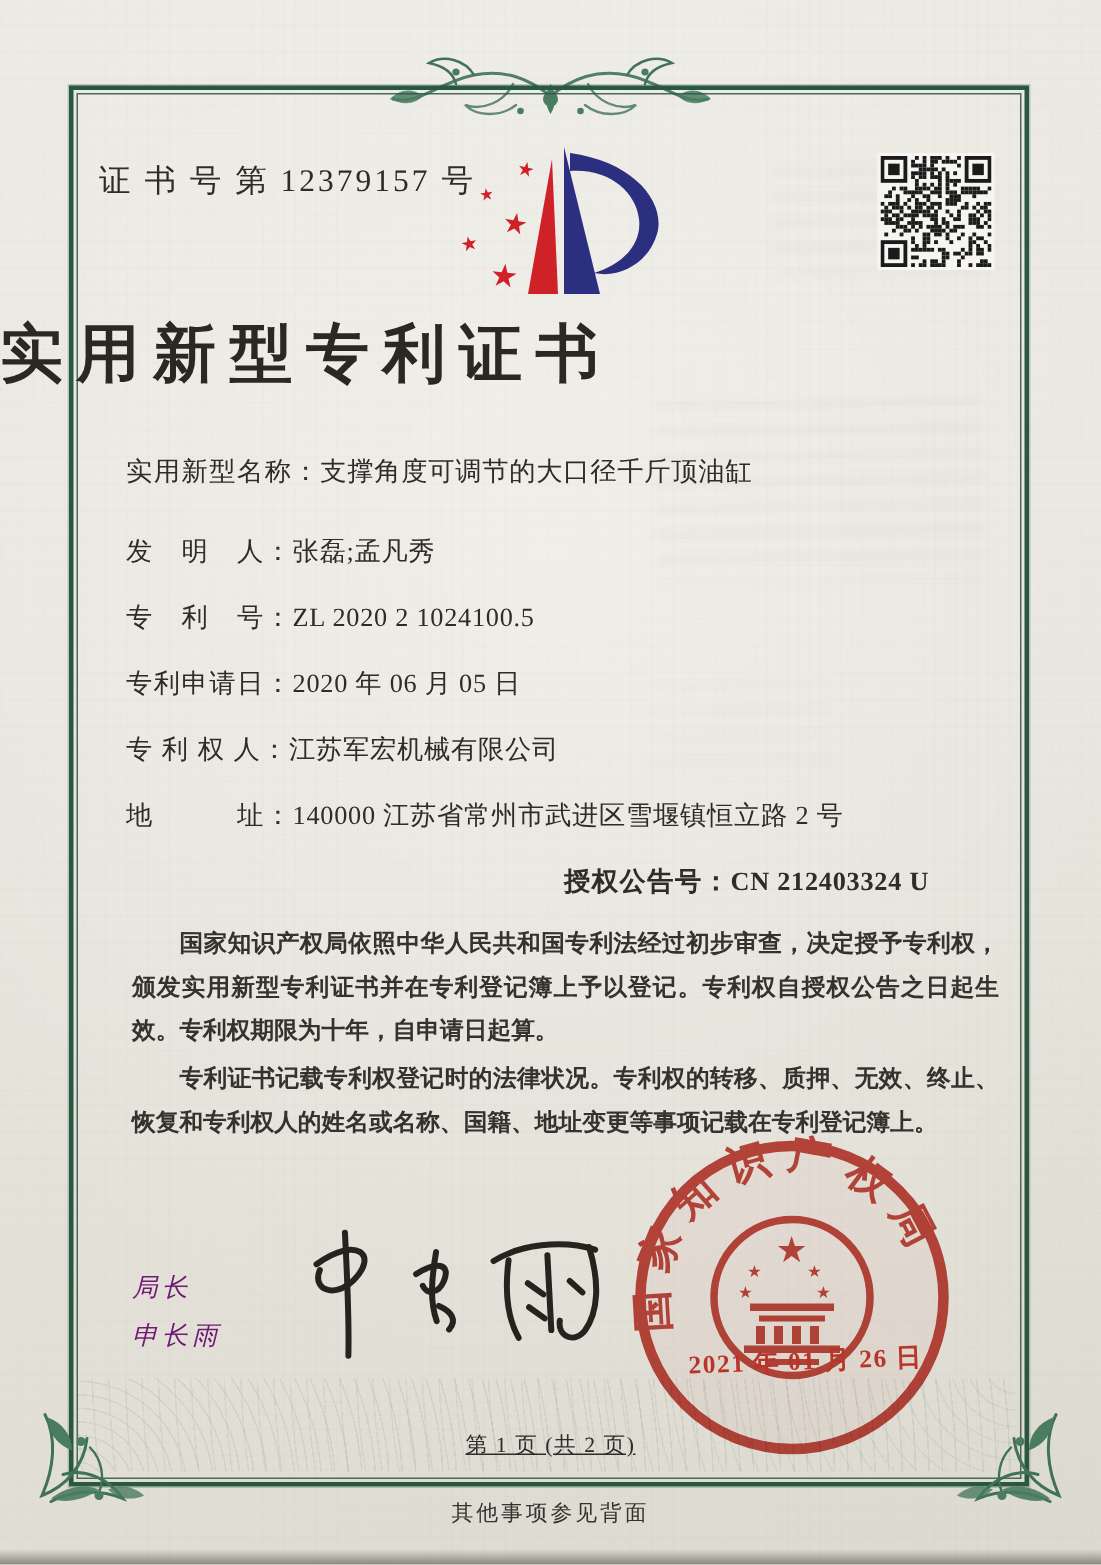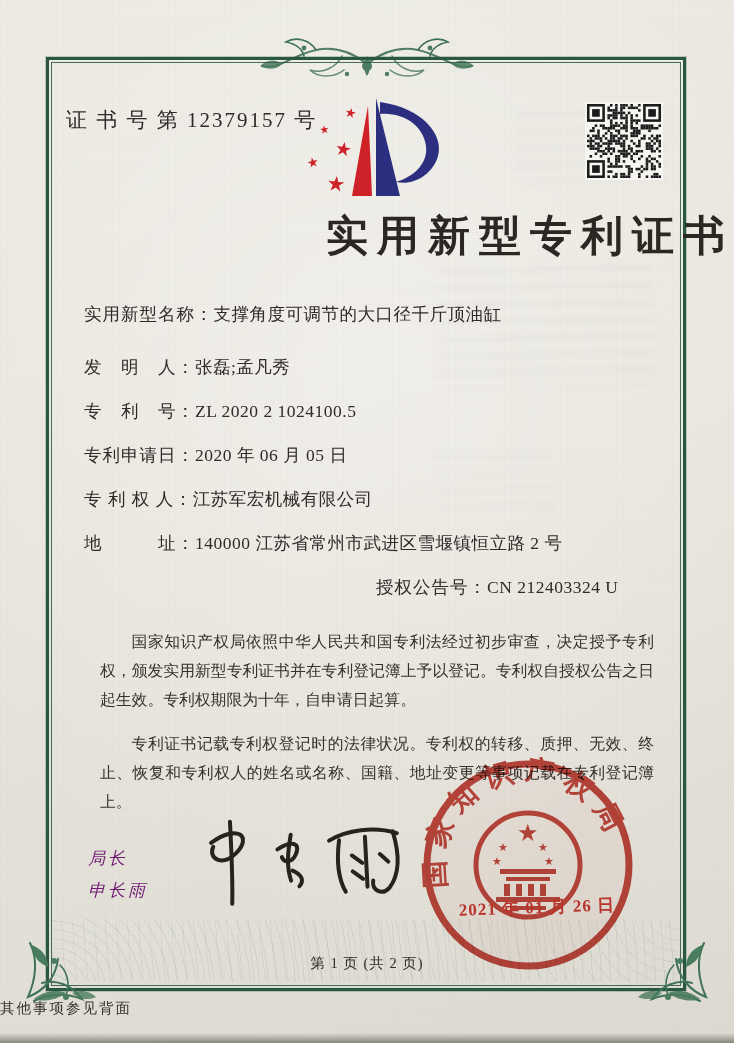--- a/index.html
+++ b/index.html
@@ -52,49 +52,49 @@
   .ghost.g1{right:70px;top:112px;width:150px;height:70px;}
   .ghost.g2{right:78px;top:268px;width:220px;height:120px;}
   .ghost.g3{right:180px;top:455px;width:120px;height:60px;opacity:.35;}
 
   .certno{
     position:absolute;left:66px;top:106px;font-size:21px;color:#2e2b28;letter-spacing:2px;
   }
   .logo{position:absolute;left:292px;top:92px;width:158px;height:112px;}
   .qr{position:absolute;left:585px;top:102px;width:74px;height:74px;background:#f6f5f1;padding:2px;}
   .title{
-    position:absolute;left:0;right:0;top:208px;text-align:right;
+    position:absolute;left:0;right:0;top:208px;text-align:left;
     font-size:42px;font-weight:bold;color:#2b2824;letter-spacing:9px;
   }
   .fields{position:absolute;left:84px;top:0;right:56px;}
   .row{position:absolute;left:0;font-size:17.5px;color:#2e2b28;white-space:nowrap;}
   .row .lab{letter-spacing:1px;}
   .row .val{letter-spacing:.5px;margin-top:32px;}
   .r1{top:302px}.r2{top:355px}.r3{top:399px}.r4{top:443px}.r5{top:487px}.r6{top:531px}.r7{top:575px}
-  .r7 .second{position:absolute;left:292px;top:0;white-space:nowrap;}
+  .r7 .second{position:absolute;left:292px;top:0;white-space:nowrap;font-weight:bold;}
   .paras{
     position:absolute;left:84px;right:64px;top:612px;
     font-size:15.8px;line-height:1.82;color:#35322e;text-align:justify;
   }
-  .paras p{margin:16px;text-indent:2em;}
+  .paras p{margin:4px;text-indent:2em;font-weight:bold;}
   .sig-title{
     position:absolute;left:88px;top:843px;font-size:17px;color:#701a75;line-height:1.9;letter-spacing:3px;font-style:italic;
   }
   .sig-svg{position:absolute;left:188px;top:808px;width:232px;height:102px;transform:rotate(-3deg);}
   .seal{position:absolute;left:420px;top:757px;width:216px;height:216px;opacity:.92;mix-blend-mode:multiply;}
   .seal-date{
     position:absolute;left:442px;top:896px;width:190px;text-align:center;
     color:#b8352c;font-weight:bold;font-size:17px;letter-spacing:1px;transform:rotate(-2deg);
   }
   .pageinfo{
     position:absolute;left:0;right:0;top:954px;text-align:center;
-    font-size:14.5px;color:#2e2b28;letter-spacing:1px;
+    font-size:14.5px;color:#2e2b28;letter-spacing:1px;text-decoration:underline;
   }
   .footnote{
-    position:absolute;left:0;right:0;top:999px;
+    position:absolute;left:0;right:0;top:999px;text-align:center;
     font-size:14.5px;color:#35322e;letter-spacing:2px;
   }
   .flourish{position:absolute;left:252px;top:26px;width:230px;height:62px;}
   .corner{position:absolute;width:84px;height:76px;bottom:32px;}
   .corner.left{left:20px;}
   .corner.right{right:20px;transform:scaleX(-1);}
 </style>
 </head>
 <body>
 

